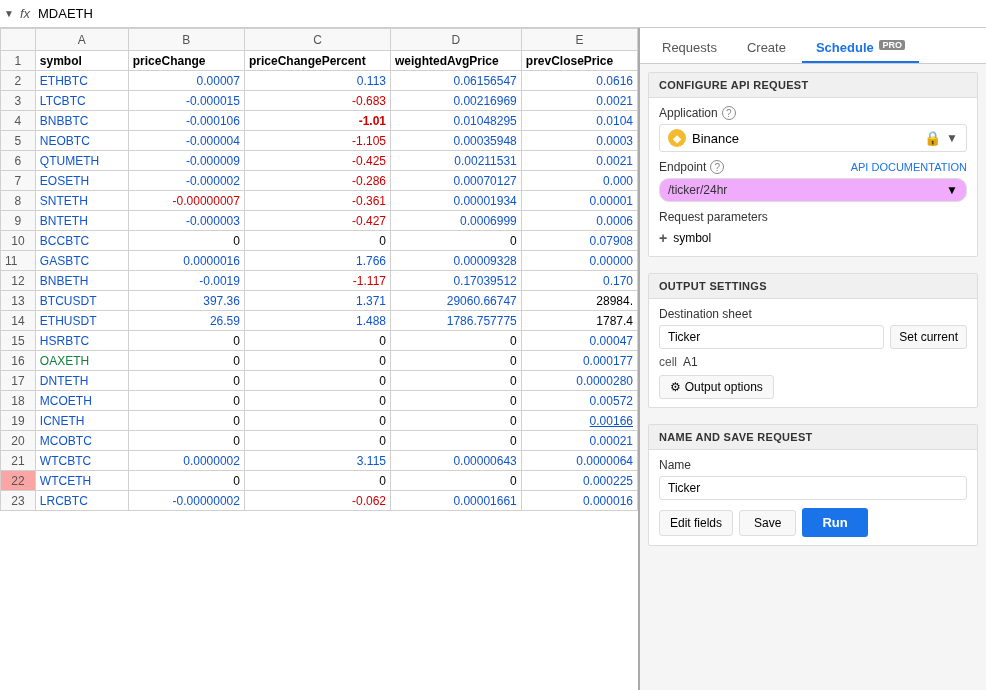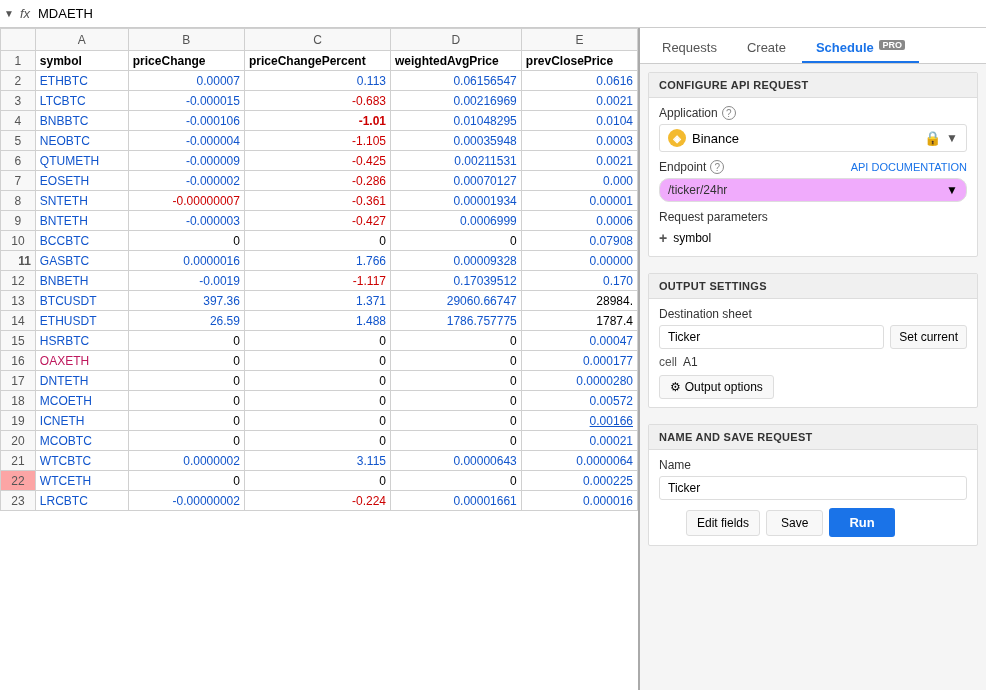--- a/index.html
+++ b/index.html
@@ -309,21 +309,20 @@
       padding: 4px 8px;
       font-size: 12px;
       background: #fff;
       width: 100%;
       margin-bottom: 8px;
     }
     .action-row {
       display: flex;
       gap: 6px;
       align-items: center;
-      margin-left: 27px;
     }
     .edit-fields-btn {
       border: 1px solid #ddd;
       border-radius: 3px;
       padding: 5px 10px;
       background: #f8f8f8;
       font-size: 12px;
       cursor: pointer;
     }
     .save-btn {
@@ -445,21 +444,21 @@
     </tr>
             <tr>
       <td style="background:#f8f8f8;text-align:center;color:#555;">10</td>
       <td class="col-a" style="color:#1155cc;">BCCBTC</td>
       <td class="col-b" style="color:#000;text-align:right;">0</td>
       <td class="col-c" style="color:#000;text-align:right;">0</td>
       <td class="col-d" style="color:#000;text-align:right;">0</td>
       <td class="col-e" style="color:#1155cc;text-align:right;">0.07908</td>
     </tr>
             <tr>
-      <td style="background:#f8f8f8;text-align:right;color:#555;font-weight:bold;">11</td>
+      <td style="background:#f8f8f8;text-align:left;color:#555;">11</td>
       <td class="col-a" style="color:#1155cc;">GASBTC</td>
       <td class="col-b" style="color:#1155cc;text-align:right;">0.0000016</td>
       <td class="col-c" style="color:#1155cc;text-align:right;">1.766</td>
       <td class="col-d" style="color:#1155cc;text-align:right;">0.00009328</td>
       <td class="col-e" style="color:#1155cc;text-align:right;">0.00000</td>
     </tr>
             <tr>
       <td style="background:#f8f8f8;text-align:center;color:#555;">12</td>
       <td class="col-a" style="color:#1155cc;">BNBETH</td>
       <td class="col-b" style="color:#1155cc;text-align:right;">-0.0019</td>
@@ -486,21 +485,21 @@
             <tr>
       <td style="background:#f8f8f8;text-align:center;color:#555;">15</td>
       <td class="col-a" style="color:#1155cc;">HSRBTC</td>
       <td class="col-b" style="color:#000;text-align:right;">0</td>
       <td class="col-c" style="color:#000;text-align:right;">0</td>
       <td class="col-d" style="color:#000;text-align:right;">0</td>
       <td class="col-e" style="color:#1155cc;text-align:right;">0.00047</td>
     </tr>
             <tr>
       <td style="background:#f8f8f8;text-align:center;color:#555;">16</td>
-      <td class="col-a" style="color:#be185d;">OAXETH</td>
+      <td class="col-a" style="color:#15803d;">OAXETH</td>
       <td class="col-b" style="color:#000;text-align:right;">0</td>
       <td class="col-c" style="color:#000;text-align:right;">0</td>
       <td class="col-d" style="color:#000;text-align:right;">0</td>
       <td class="col-e" style="color:#1155cc;text-align:right;">0.000177</td>
     </tr>
             <tr>
       <td style="background:#f8f8f8;text-align:center;color:#555;">17</td>
       <td class="col-a" style="color:#1155cc;">DNTETH</td>
       <td class="col-b" style="color:#000;text-align:right;">0</td>
       <td class="col-c" style="color:#000;text-align:right;">0</td>
@@ -544,21 +543,21 @@
       <td class="col-a" style="color:#1155cc;">WTCETH</td>
       <td class="col-b" style="color:#000;text-align:right;">0</td>
       <td class="col-c" style="color:#000;text-align:right;">0</td>
       <td class="col-d" style="color:#000;text-align:right;">0</td>
       <td class="col-e" style="color:#1155cc;text-align:right;">0.000225</td>
     </tr>
             <tr>
       <td style="background:#f8f8f8;text-align:center;color:#555;">23</td>
       <td class="col-a" style="color:#1155cc;">LRCBTC</td>
       <td class="col-b" style="color:#1155cc;text-align:right;">-0.00000002</td>
-      <td class="col-c" style="color:#cc0000;text-align:right;">-0.224</td>
+      <td class="col-c" style="color:#cc0000;text-align:right;">-0.062</td>
       <td class="col-d" style="color:#1155cc;text-align:right;">0.00001661</td>
       <td class="col-e" style="color:#1155cc;text-align:right;">0.000016</td>
     </tr>
           </tbody>
       </table>
     </div>
   </div>
 
   <div class="right-panel">
 

